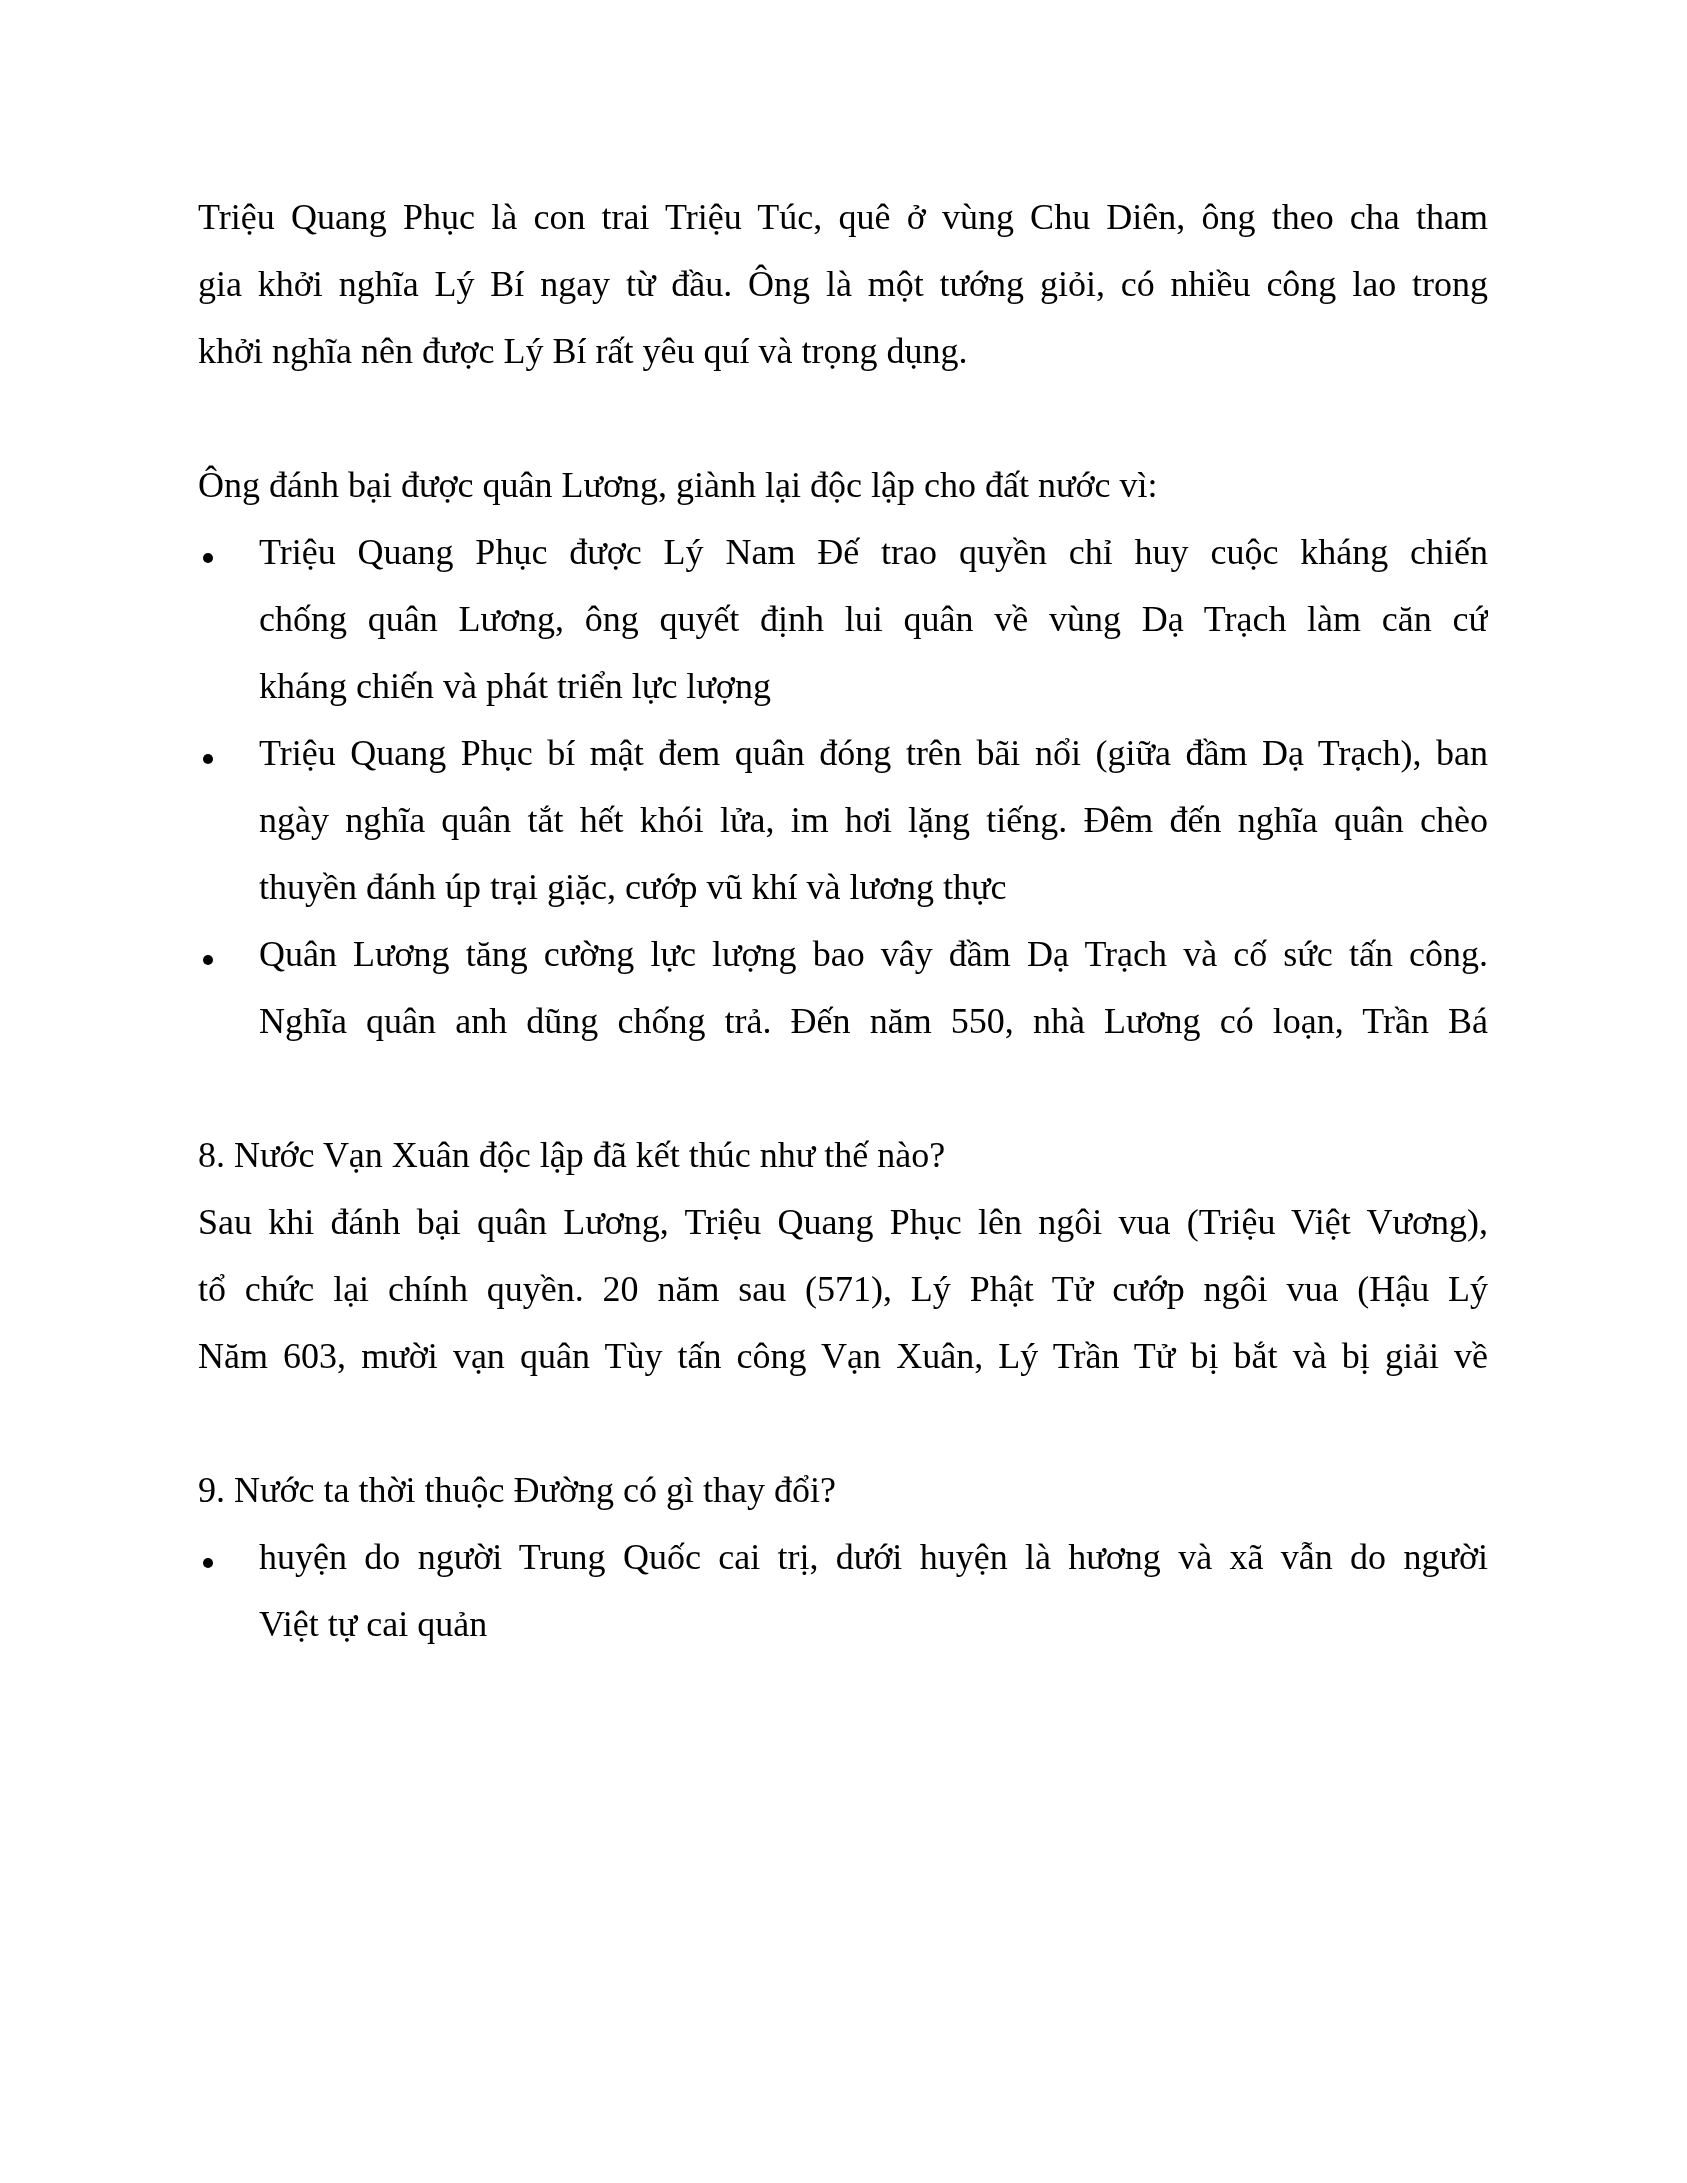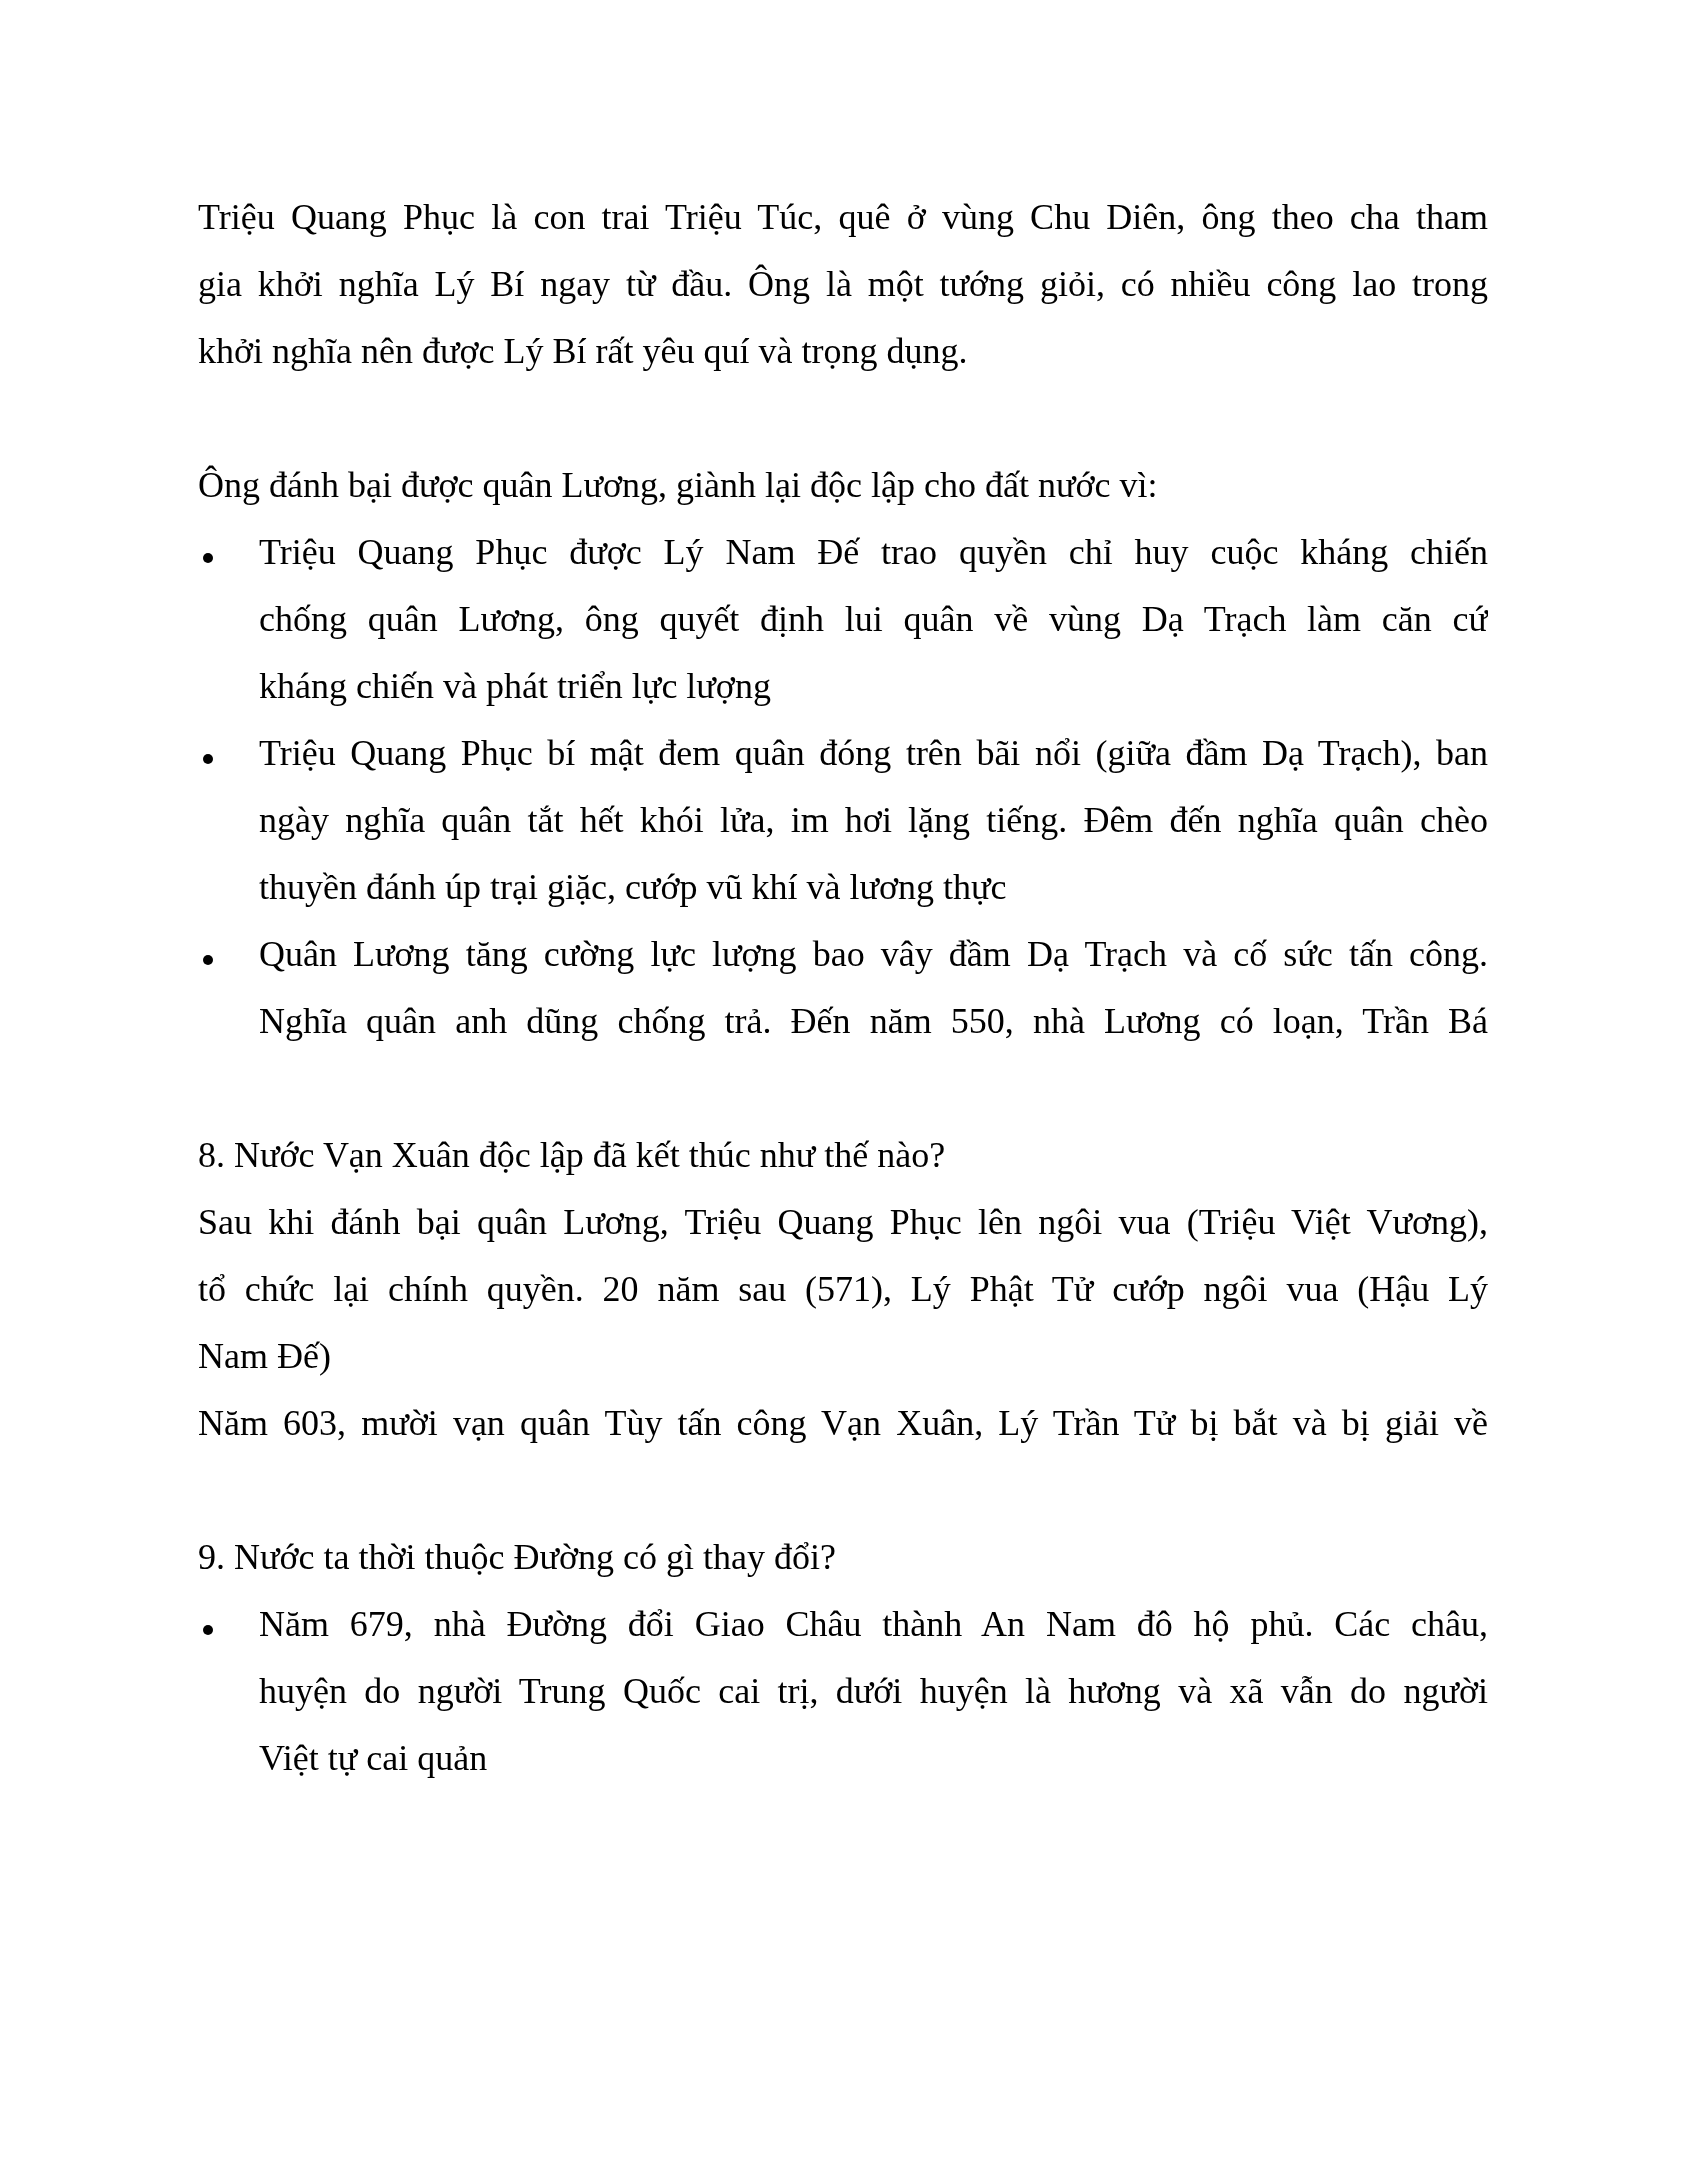--- a/index.html
+++ b/index.html
@@ -83,35 +83,33 @@
 
     </div>
 
     <div class="blank"></div>
 
     <div class="line heading">8. Nước Vạn Xuân độc lập đã kết thúc như thế nào?</div>
 
     <div>
       <div class="line just">Sau khi đánh bại quân Lương, Triệu Quang Phục lên ngôi vua (Triệu Việt Vương),</div>
       <div class="line just">tổ chức lại chính quyền. 20 năm sau (571), Lý Phật Tử cướp ngôi vua (Hậu Lý</div>
-      <div class="line">Nam Đế)</div>
     </div>
 
     <div>
       <div class="line just">Năm 603, mười vạn quân Tùy tấn công Vạn Xuân, Lý Trần Tử bị bắt và bị giải về</div>
     </div>
 
     <div class="blank"></div>
 
     <div class="line heading">9. Nước ta thời thuộc Đường có gì thay đổi?</div>
 
     <div>
       <div class="bullet-item">
         <span class="dot"></span>
-        <div class="line just">Năm 679, nhà Đường đổi Giao Châu thành An Nam đô hộ phủ. Các châu,</div>
         <div class="line just">huyện do người Trung Quốc cai trị, dưới huyện là hương và xã vẫn do người</div>
         <div class="line">Việt tự cai quản</div>
       </div>
     </div>
 
   </div>
 </div>
 
 
 </body></html>

